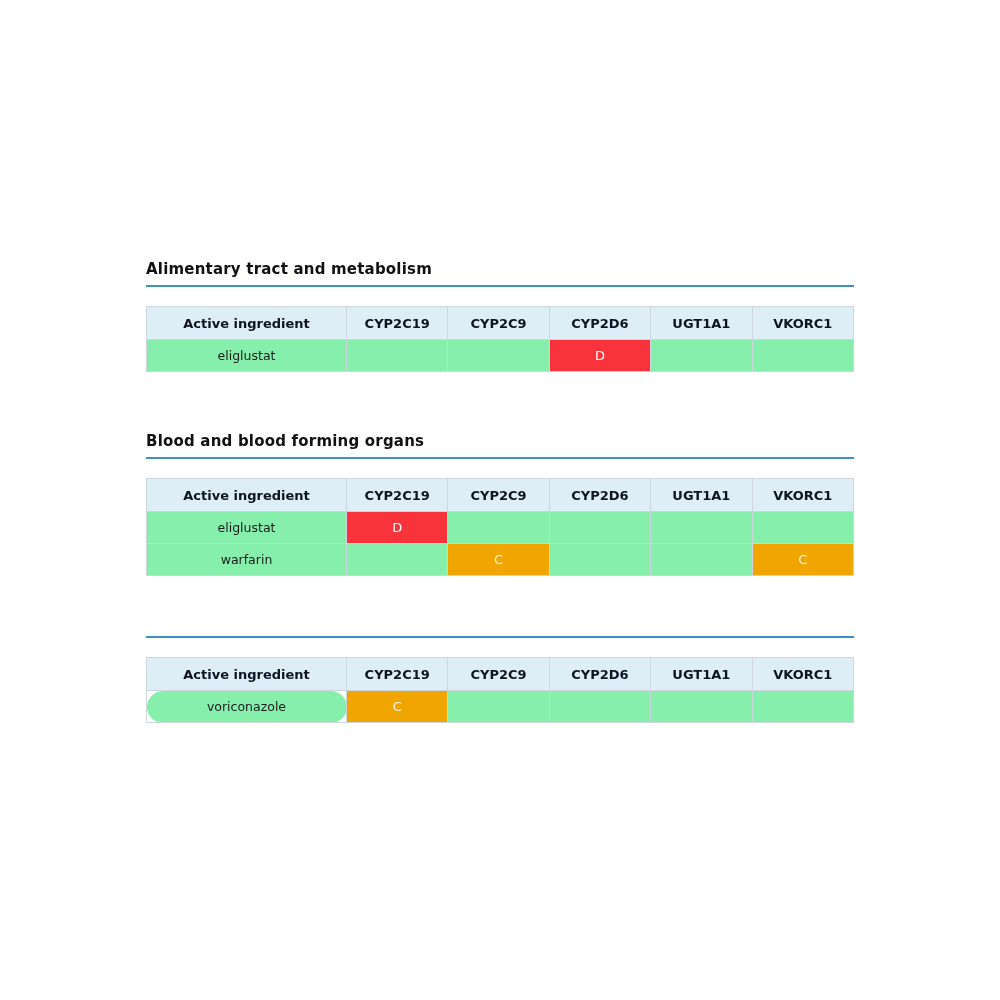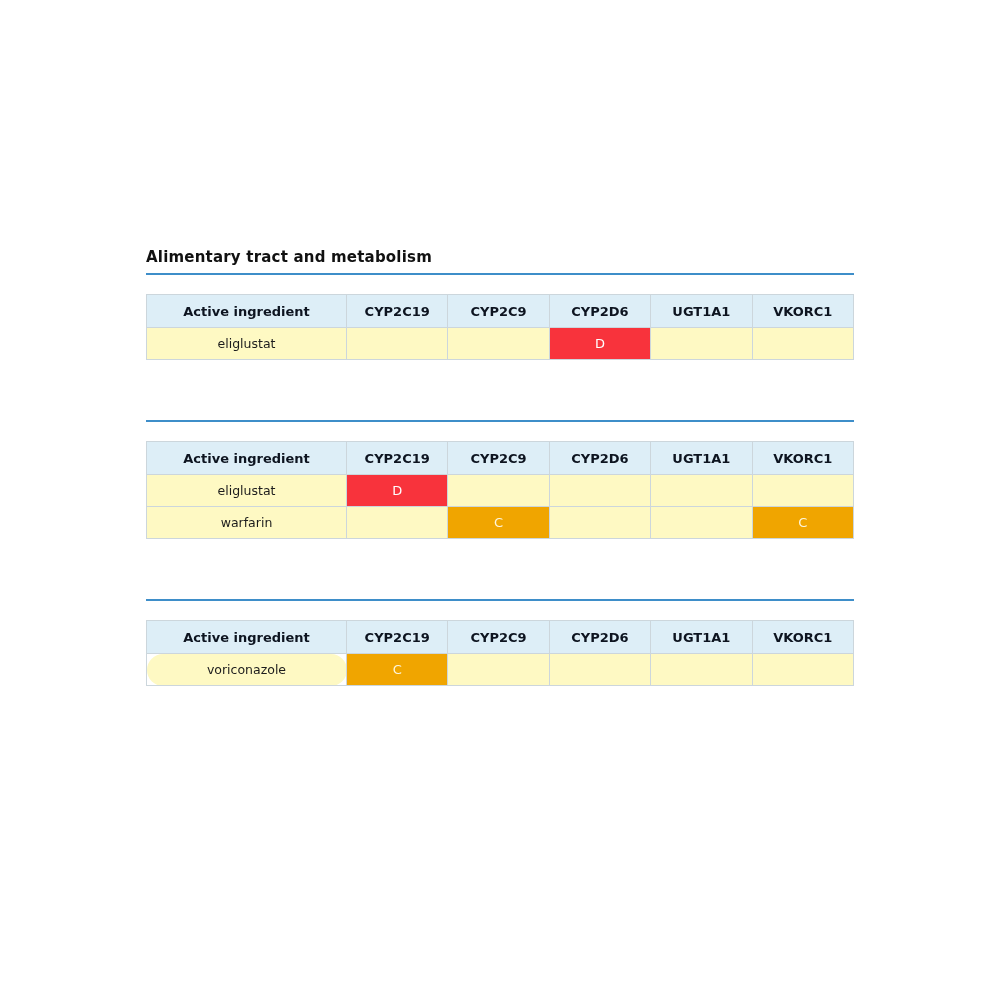--- a/index.html
+++ b/index.html
@@ -8,21 +8,21 @@
     background: #ffffff;
     font-family: "DejaVu Sans", "Liberation Sans", sans-serif;
   }
   body {
     width: 1000px;
     height: 1000px;
     overflow: hidden;
   }
   .content {
     width: 708px;
-    margin: 4px auto;
+    margin: 16px auto;
     padding-top: 244px;
     box-sizing: content-box;
   }
   section.drug-section {
     margin: 0 0 60px 0;
   }
   h2.section-title {
     font-size: 15px;
     font-weight: bold;
     letter-spacing: 0.2px;
@@ -50,21 +50,21 @@
     white-space: nowrap;
   }
   table.pgx-table th {
     background: #ddeef7;
     color: #0d1420;
     font-size: 13px;
     font-weight: bold;
     height: 32px;
   }
   table.pgx-table td {
-    background: #fef9c3;
+    background: #86efac;
     color: #1c1c1c;
     font-size: 12.5px;
     font-weight: normal;
     height: 31px;
   }
   table.pgx-table td.severity-cell {
     font-size: 13px;
   }
 </style>
 </head>
@@ -99,20 +99,21 @@
             <td></td>
             <td></td>
             <td class="severity-cell" style="background: rgb(248, 51, 60); color: rgb(255, 255, 255);">D</td>
             <td></td>
             <td></td>
           </tr>
         </tbody>
       </table>
     </section>
     <section class="drug-section">
+      <h2 class="section-title" style="color: rgb(17, 17, 17);">Blood and blood forming organs</h2>
       <div class="section-rule" style="background: rgb(62, 142, 201);"></div>
       <table class="pgx-table">
         <colgroup>
           <col style="width: 200px;">
           <col>
           <col>
           <col>
           <col>
           <col>
         </colgroup>

